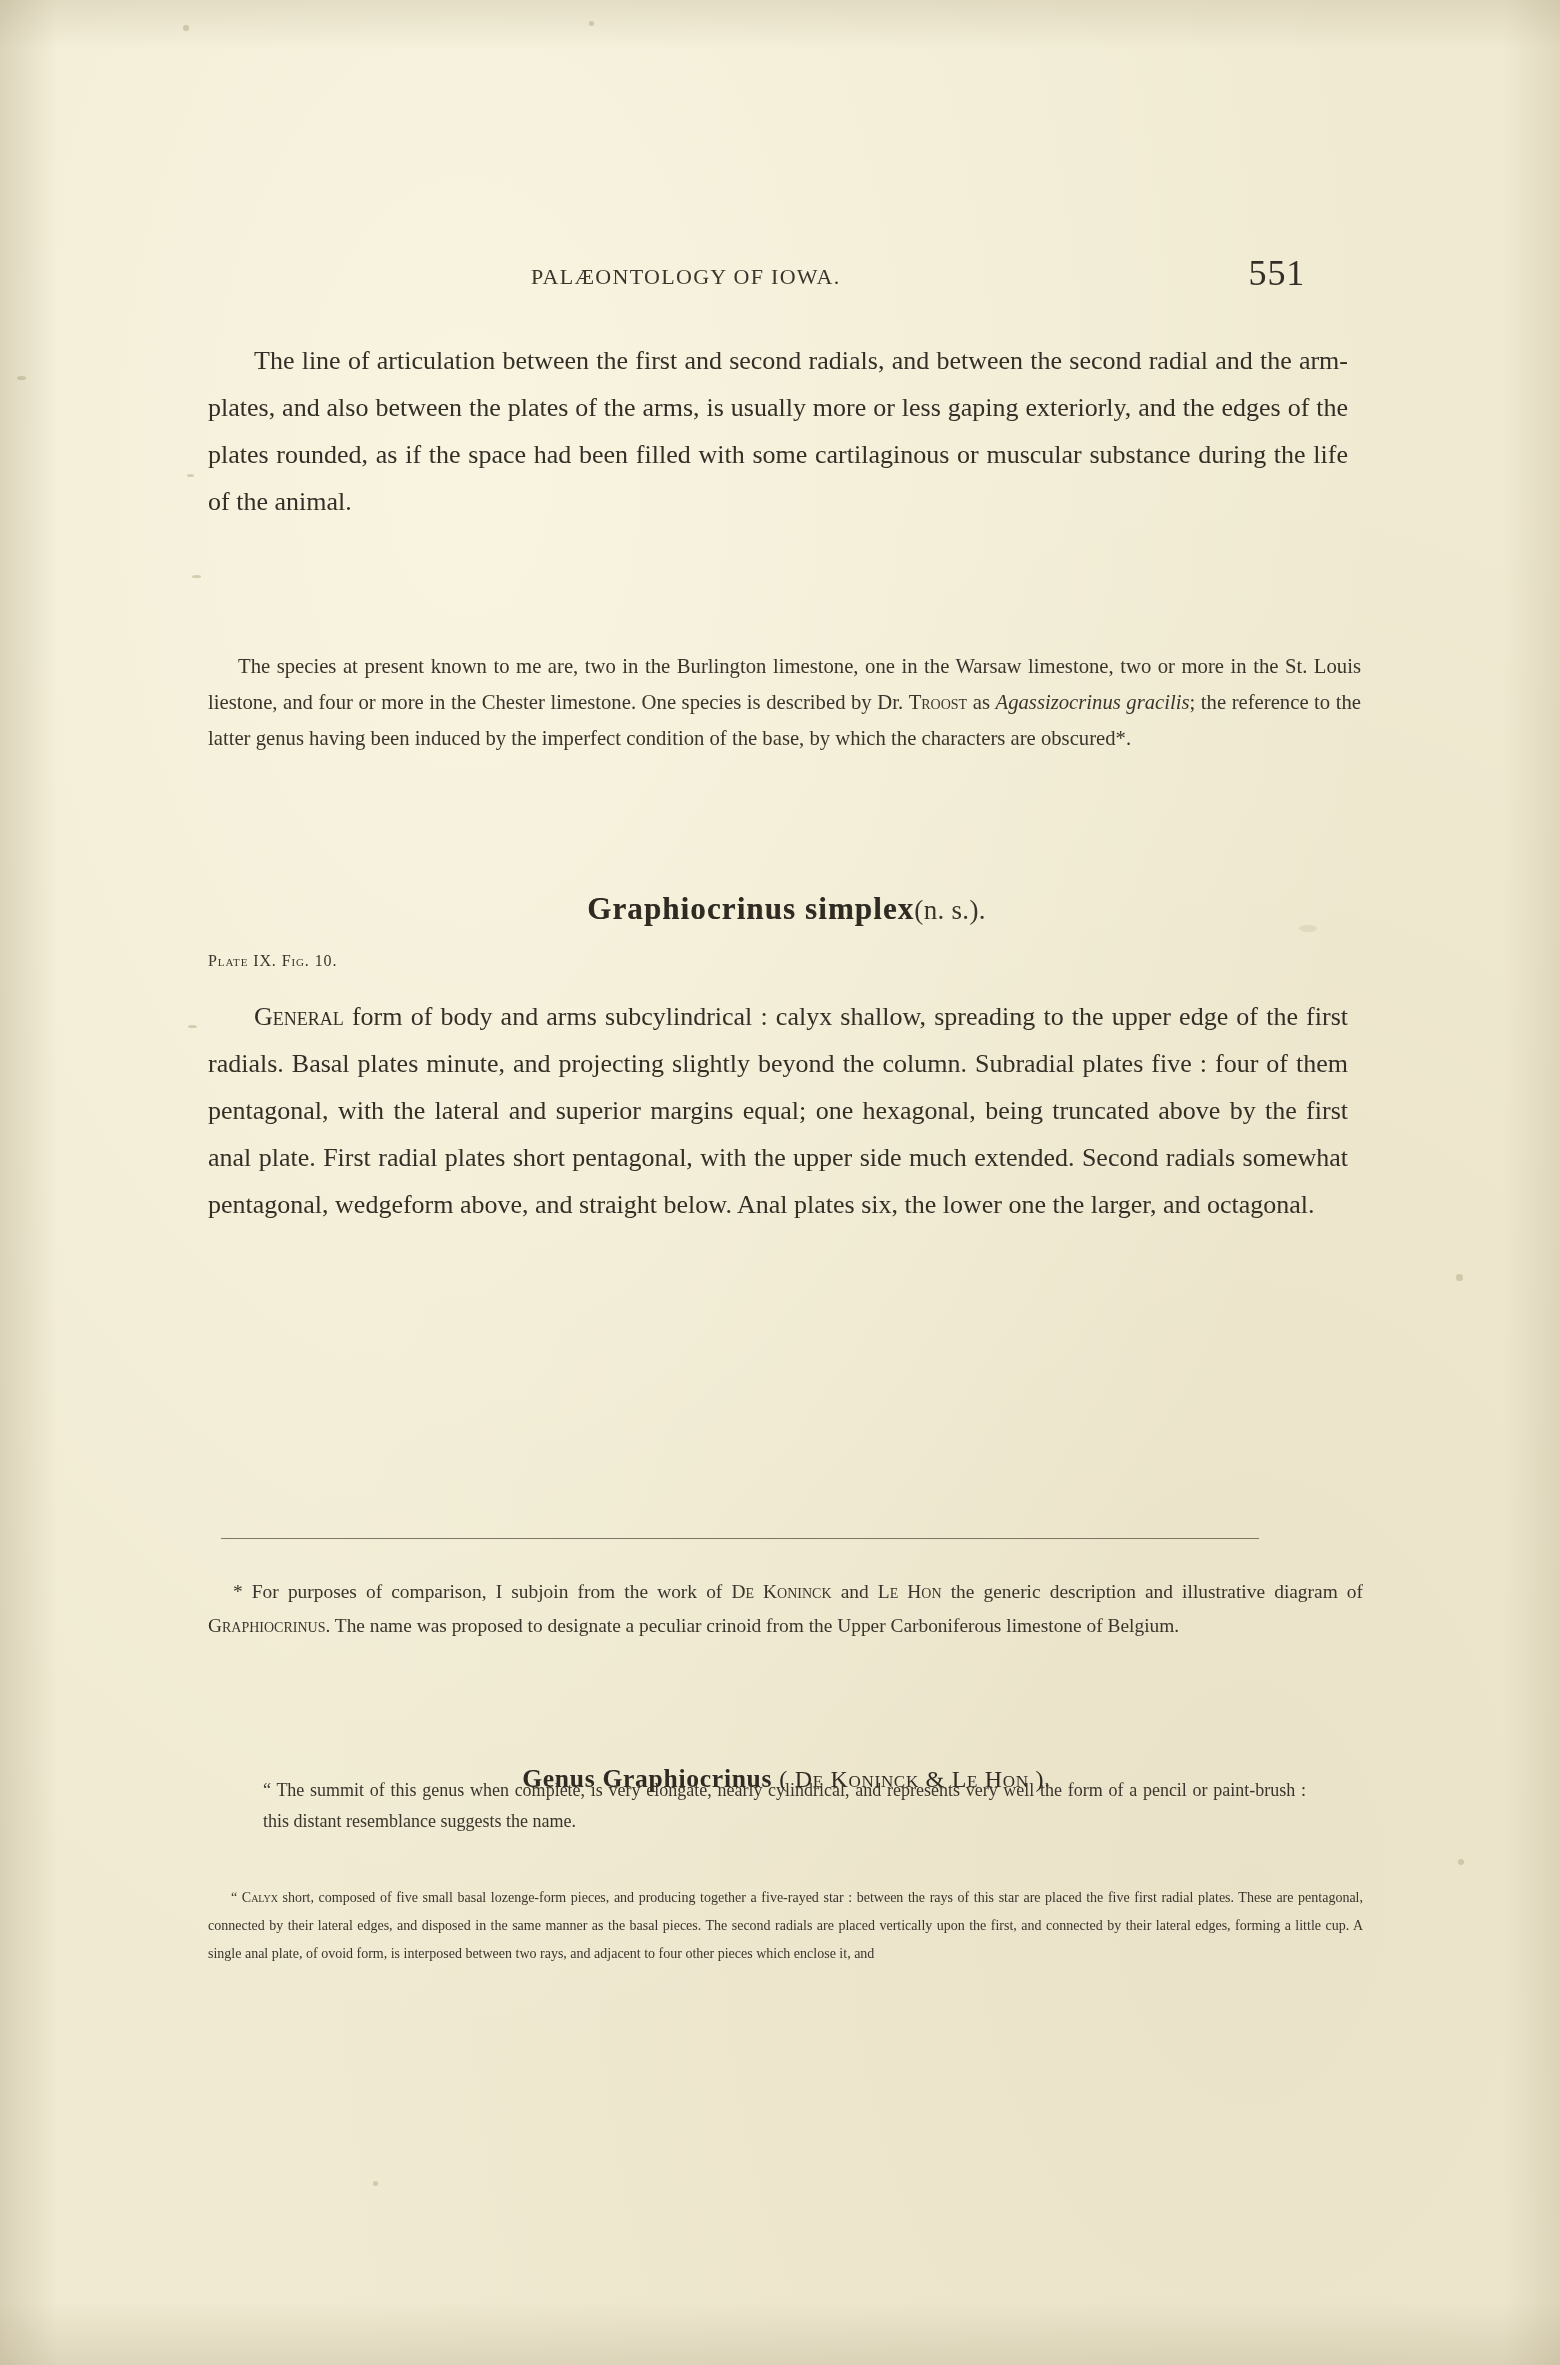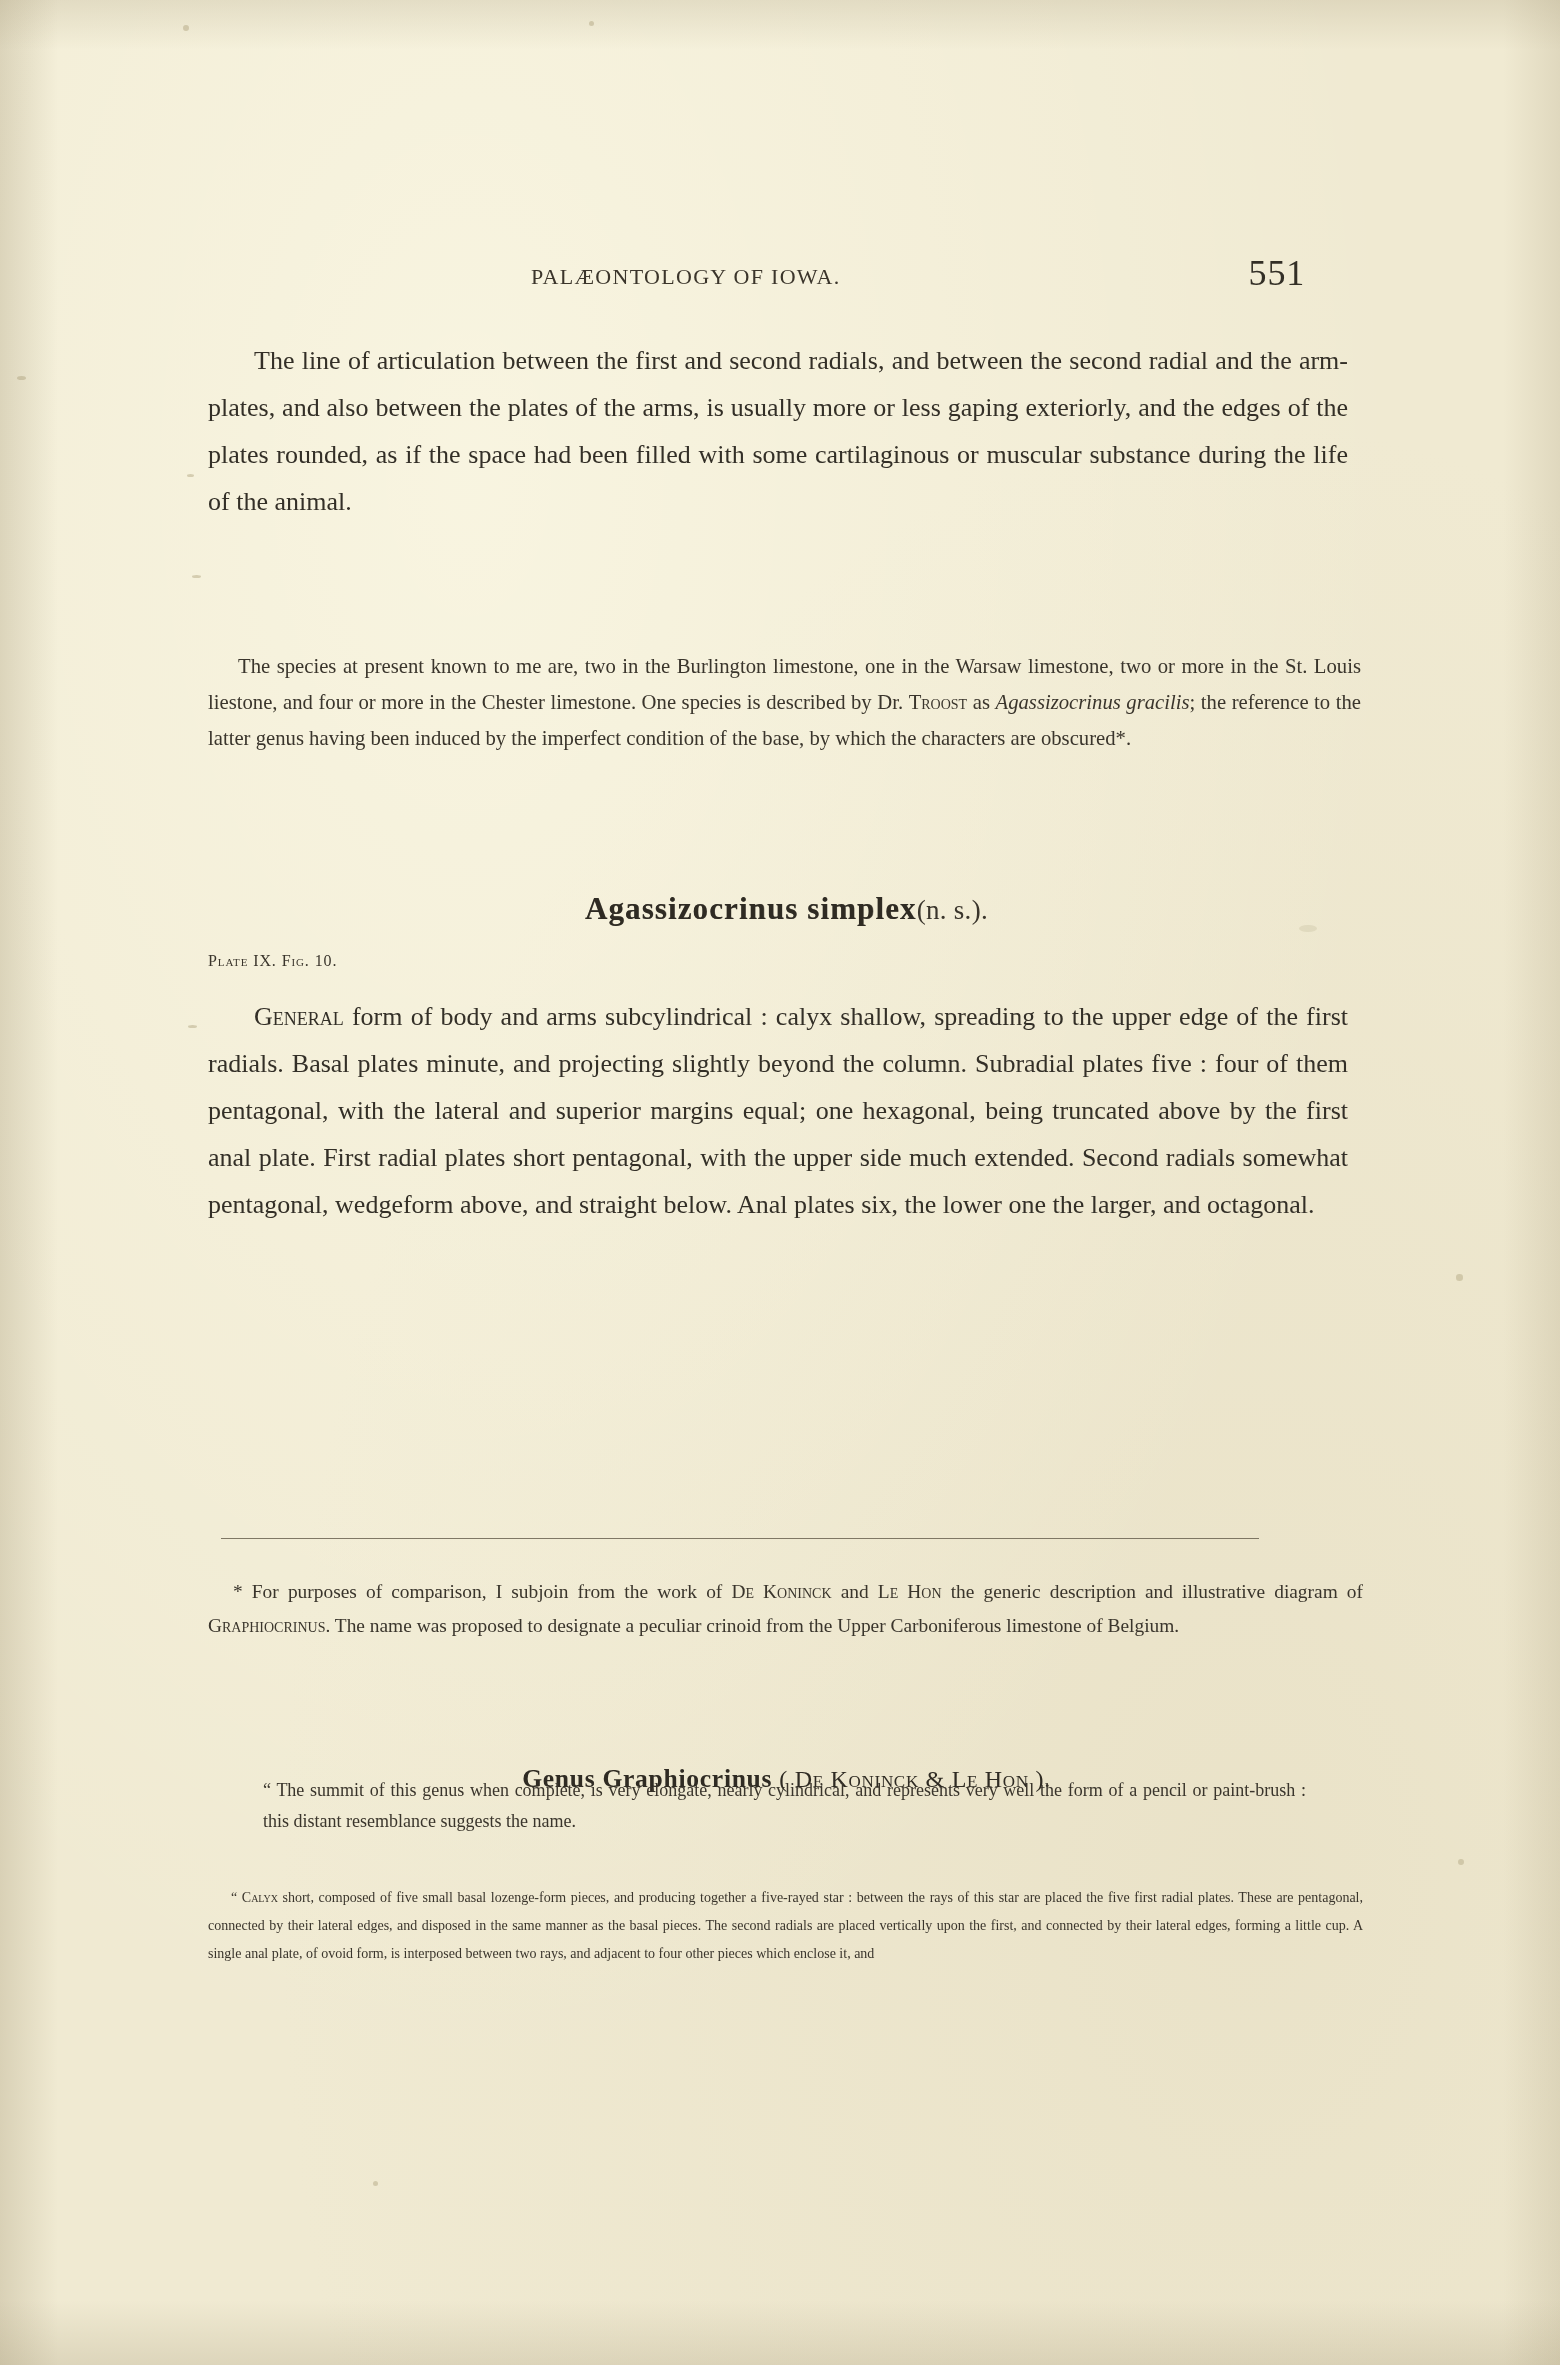--- a/index.html
+++ b/index.html
@@ -229,21 +229,21 @@
 
   <div class="body-large">
     <span class="indent"></span><span>The line of articulation between the first and second radials, and between the second radial and the arm-plates, and also between the plates of the arms, is usually more or less gaping exteriorly, and the edges of the plates rounded, as if the space had been filled with some cartilaginous or muscular substance during the life of the animal.</span>
   </div>
 
   <div class="small-para">
     <span class="indent"></span><span>The species at present known to me are, two in the Burlington limestone, one in the Warsaw limestone, two or more in the St. Louis liestone, and four or more in the Chester limestone. One species is described by Dr. </span><span class="sc">Troost</span><span> as </span><span class="it">Agassizocrinus gracilis</span><span>; the reference to the latter genus having been induced by the imperfect condition of the base, by which the characters are obscured*.</span>
   </div>
 
   <div class="species-head">
-    <span class="name">Agassizocrinus simplex</span><span class="nsuffix">(n. s.).</span>
+    <span class="name">Graphiocrinus simplex</span><span class="nsuffix">(n. s.).</span>
   </div>
 
   <div class="plate-line">Plate IX.  Fig. 10.</div>
 
   <div class="body-large2">
     <span class="indent"></span><span class="caps">General</span><span> form of body and arms subcylindrical : calyx shallow, spreading to the upper edge of the first radials. Basal plates minute, and projecting slightly beyond the column. Subradial plates five : four of them pentagonal, with the lateral and superior margins equal; one hexagonal, being truncated above by the first anal plate. First radial plates short pentagonal, with the upper side much extended. Second radials somewhat pentagonal, wedgeform above, and straight below. Anal plates six, the lower one the larger, and octagonal.</span>
   </div>
 
   <div class="rule"></div>
 

